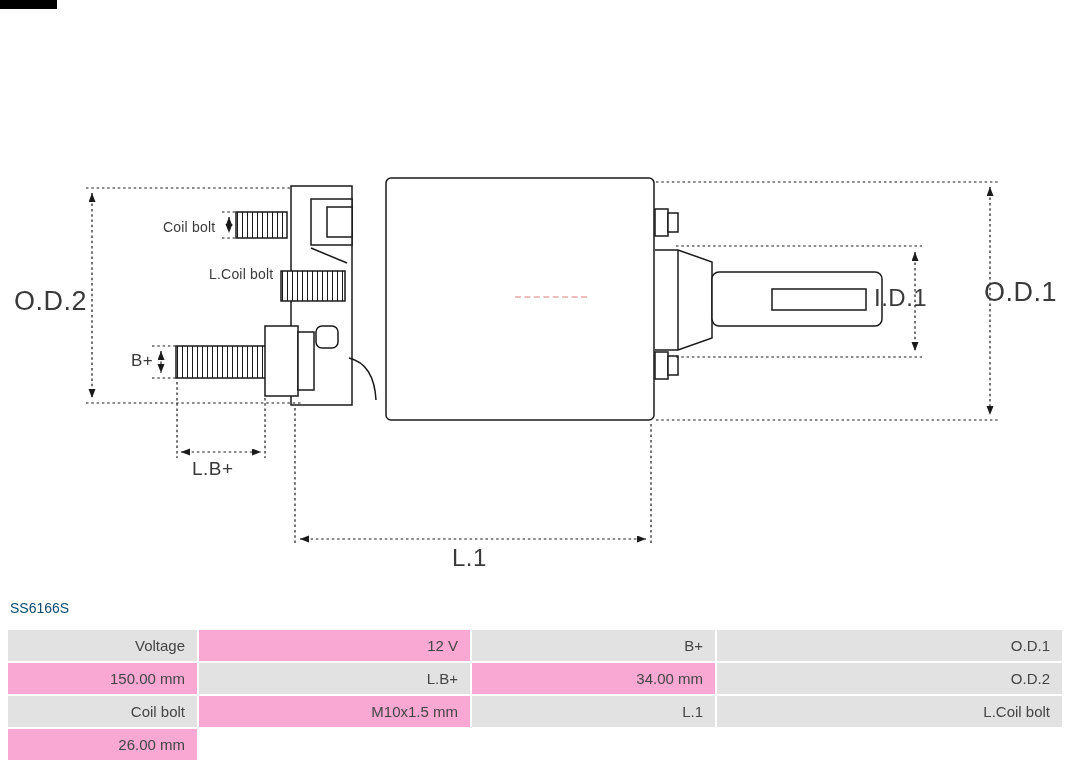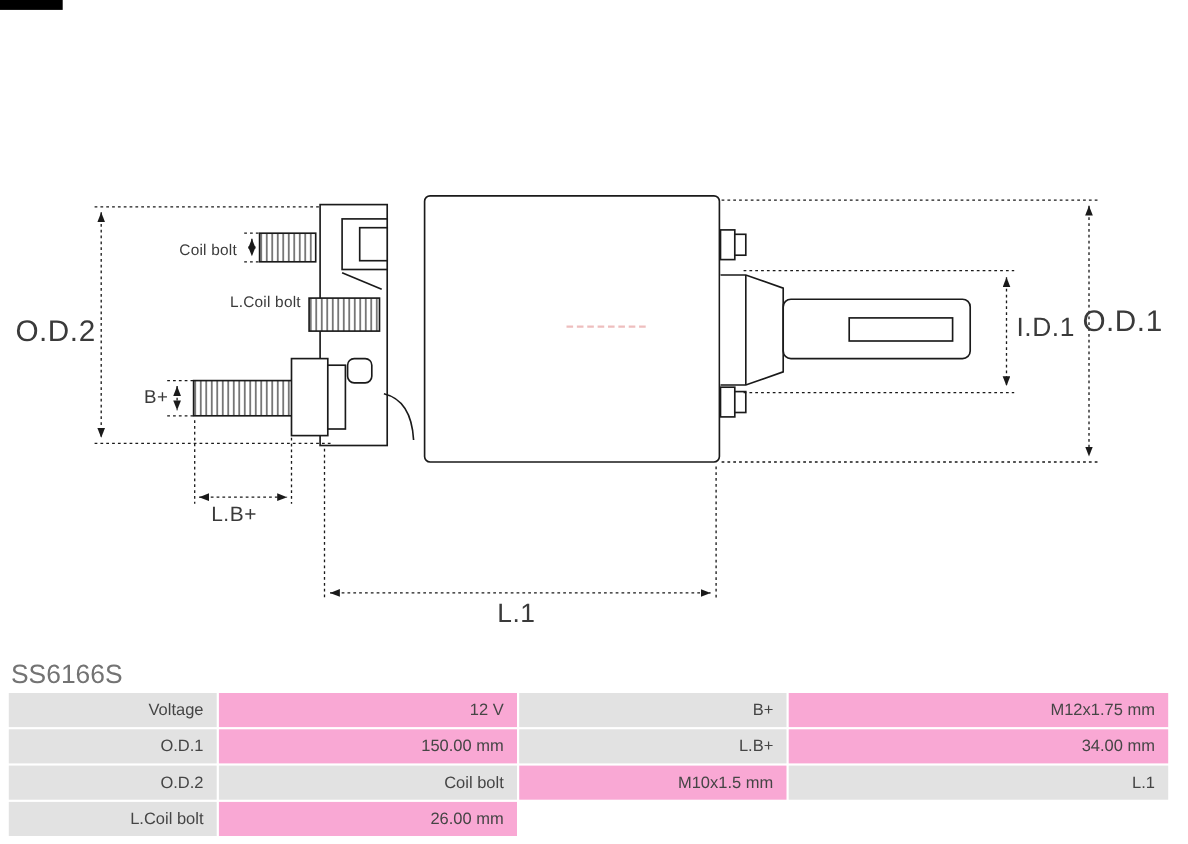--- a/index.html
+++ b/index.html
@@ -25,35 +25,35 @@
     font-family: "Liberation Sans", sans-serif;
     letter-spacing: 0.5px;
   }
   .lbl-big   { font-size: 27px; }
   .lbl-med   { font-size: 24px; }
   .lbl-small { font-size: 17px; }
   .lbl-tiny  { font-size: 14px; letter-spacing: 0.2px; }
 
   .lbl-od2 { left: 14px;  top: 286px; }
   .lbl-od1 { left: 984px; top: 277px; }
-  .lbl-id1 { left: 924px; top: 284px; }
+  .lbl-id1 { left: 874px; top: 284px; }
   .lbl-l1  { left: 452px; top: 544px; }
   .lbl-lbplus { left: 192px; top: 458px; font-size: 19px; }
   .lbl-bplus  { left: 131px; top: 351px; }
   .lbl-coilbolt  { left: 163px; top: 219px; }
   .lbl-lcoilbolt { left: 209px; top: 266px; }
 
   .watermark-dashes {
     position: absolute; left: 515px; top: 296px; width: 72px; height: 0;
     border-top: 2px dashed rgba(205, 70, 70, 0.35);
   }
 
   .product-code {
     position: absolute; left: 10px; top: 600px;
-    font-size: 24px; font-weight: 400; color: #737373;
+    font-size: 14px; font-weight: 400; color: #0c4a6e;
   }
 
   .spec-table {
     position: absolute; left: 8px; top: 630px; width: 1054px;
     display: grid;
     grid-template-columns: 189px 271px 243px 345px;
     grid-auto-rows: 31px;
     gap: 2px;
     font-size: 15px;
   }
@@ -155,21 +155,20 @@
     <span class="dim-label lbl-tiny lbl-lcoilbolt">L.Coil bolt</span>
   </div>
 
   <div class="product-code">SS6166S</div>
 
   <div class="spec-table">
 
     <div class="cell label">Voltage</div>
     <div class="cell value">12 V</div>
     <div class="cell label">B+</div>
-    <div class="cell value">M12x1.75 mm</div>
 
     <div class="cell label">O.D.1</div>
     <div class="cell value">150.00 mm</div>
     <div class="cell label">L.B+</div>
     <div class="cell value">34.00 mm</div>
 
     <div class="cell label">O.D.2</div>
     <div class="cell label">Coil bolt</div>
     <div class="cell value">M10x1.5 mm</div>
 

